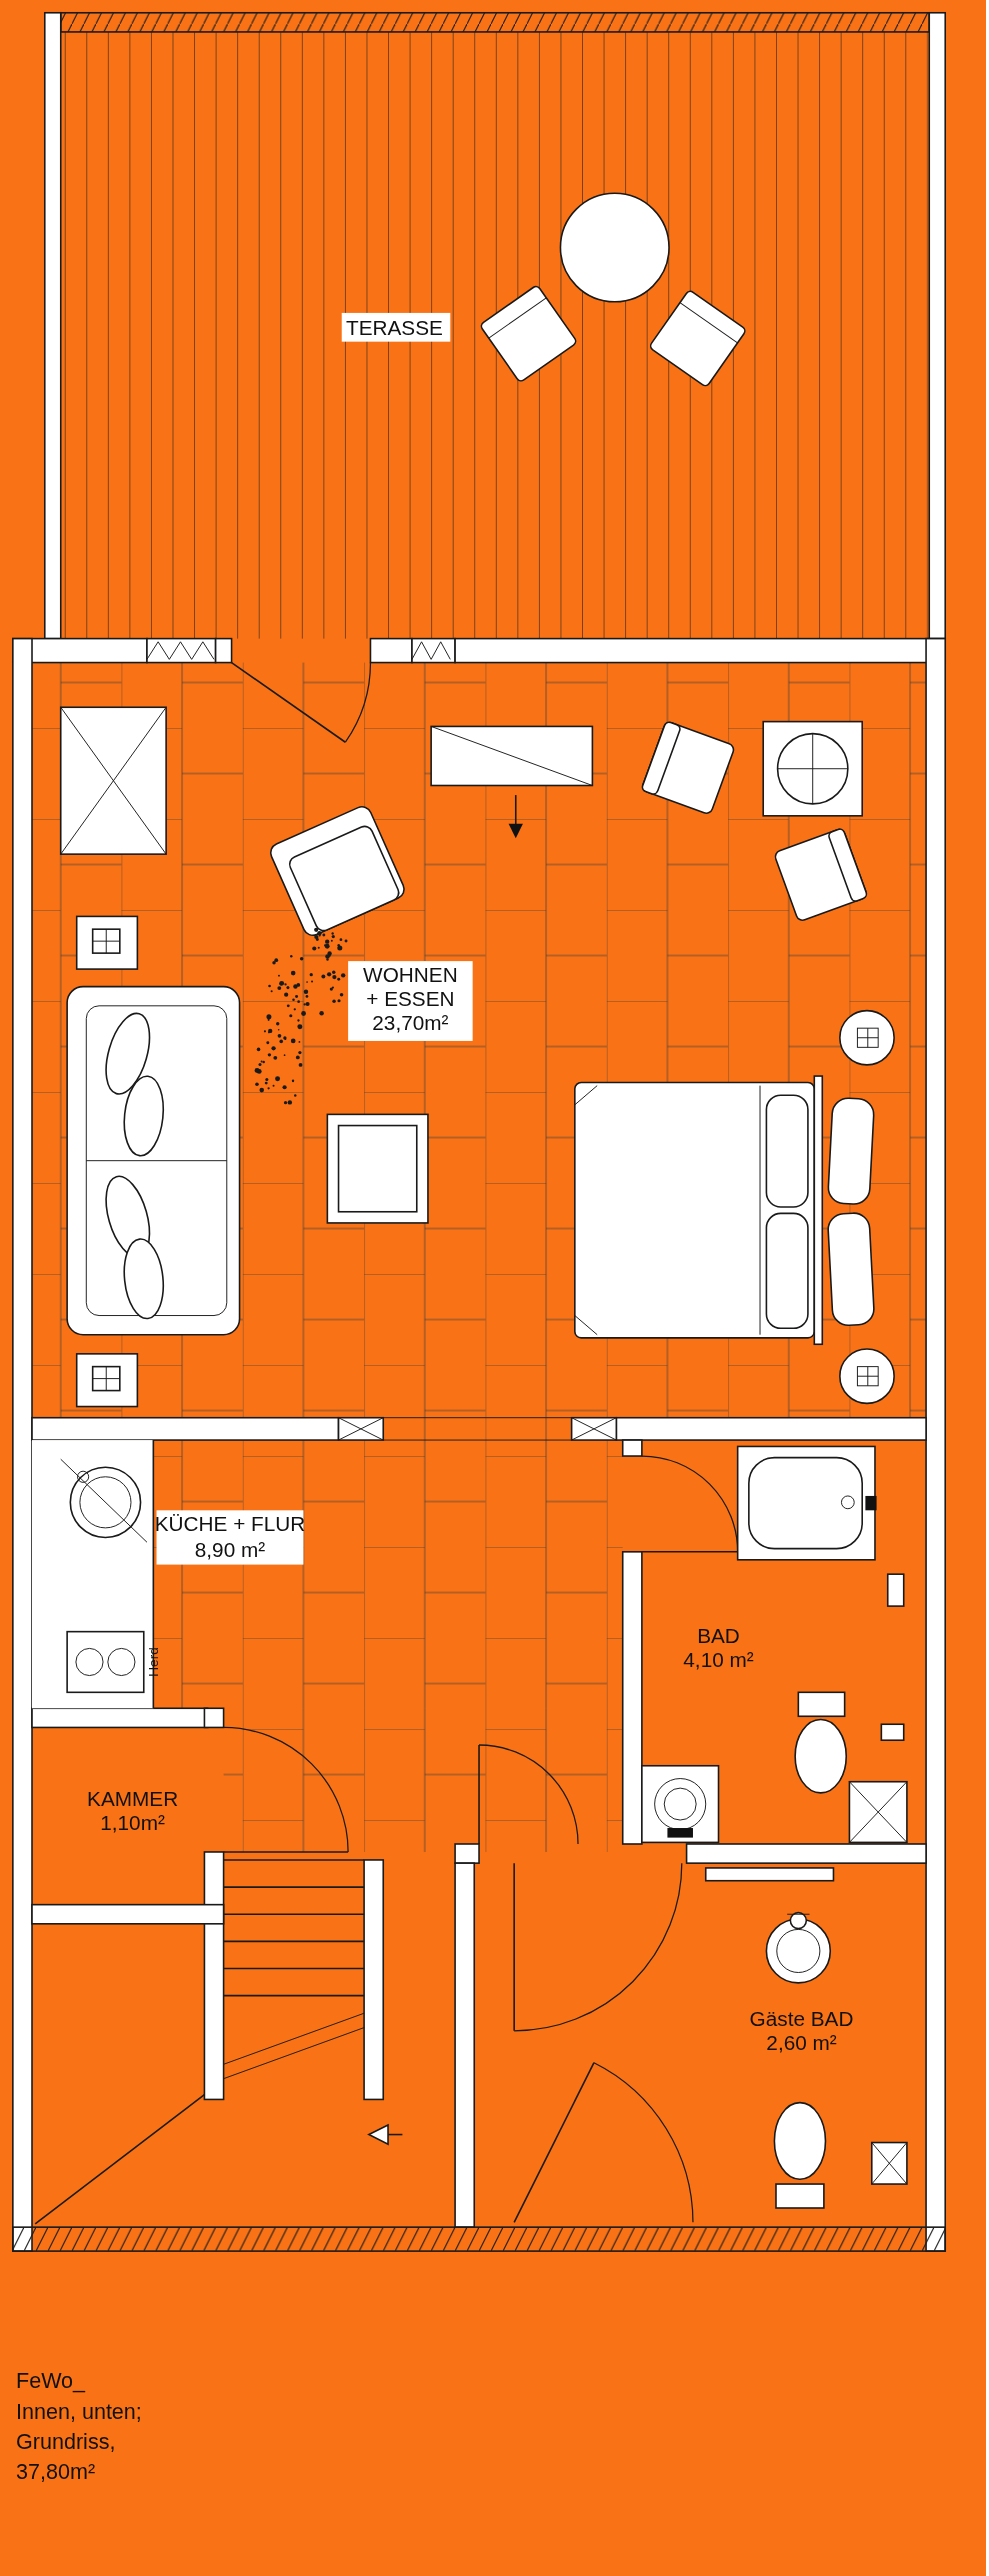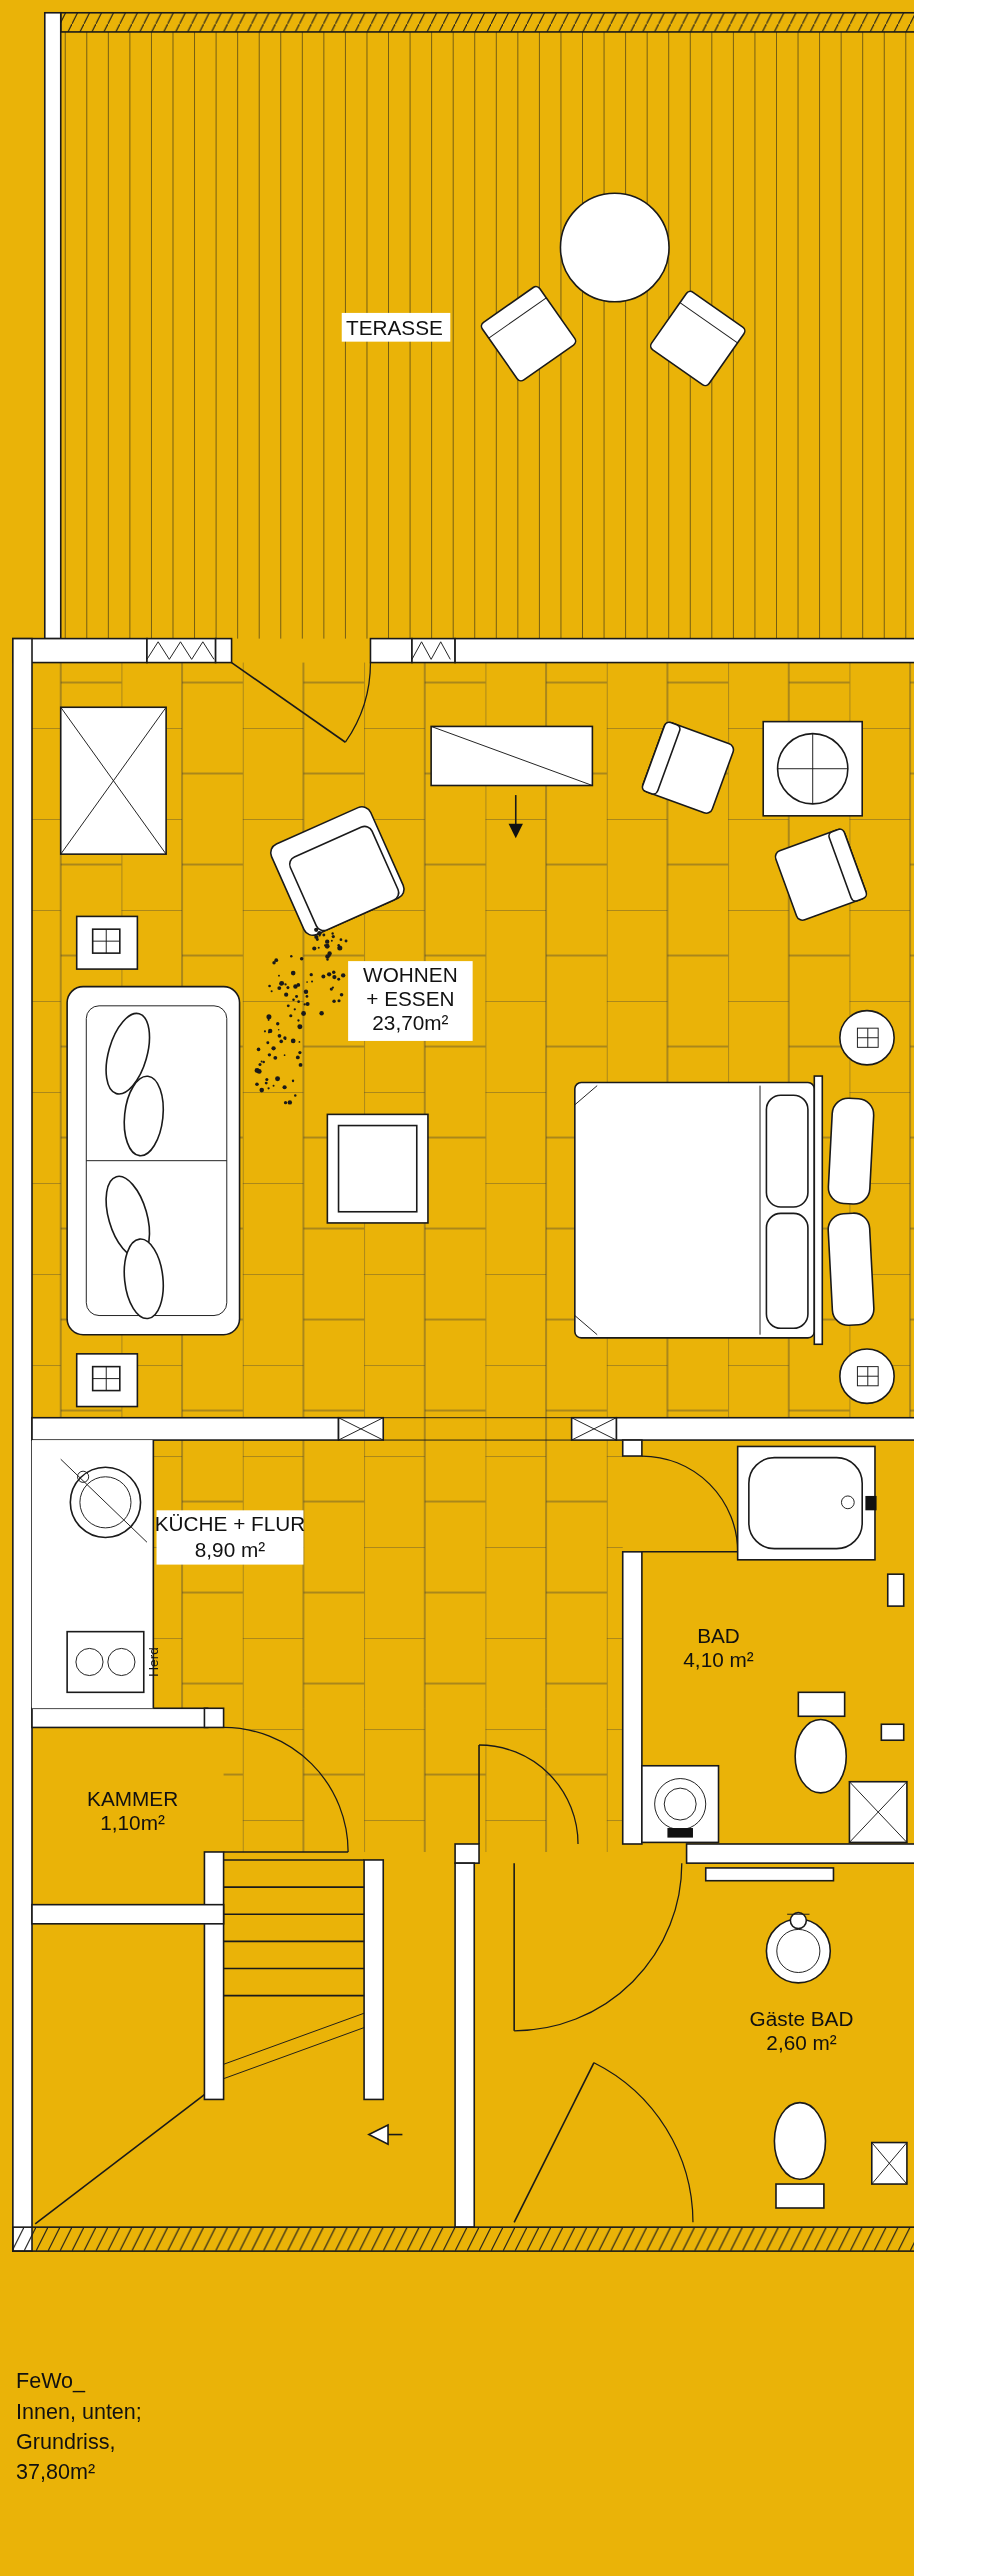--- a/index.html
+++ b/index.html
@@ -1,16 +1,16 @@
 <!DOCTYPE html>
 <html style="font-size:12.8px"><head>
 <meta charset="utf-8">
 <style>
   html,body{margin:0;padding:0;background:#fff;}
-  .canvas{position:relative;width:914px;height:2576px;background:#eab308;overflow:hidden;}
+  .canvas{position:relative;width:986px;height:2576px;background:#f97316;overflow:hidden;}
   svg{position:absolute;left:0;top:0;}
   .w{fill:#ffffff;stroke:#1a1a1a;stroke-width:1;}
   .l{fill:none;stroke:#1a1a1a;stroke-width:1;}
   .thin{stroke-width:0.6;}
   .arc{fill:none;stroke:#1a1a1a;stroke-width:0.8;}
   .dark{fill:#111;stroke:none;}
   text{font-family:"Liberation Sans",sans-serif;fill:#111;}
   .lbl{font-size:13px;text-anchor:middle;}
   .small-lbl{font-size:8.5px;text-anchor:middle;}
   .footer-text{font-size:13.5px;text-anchor:start;}

